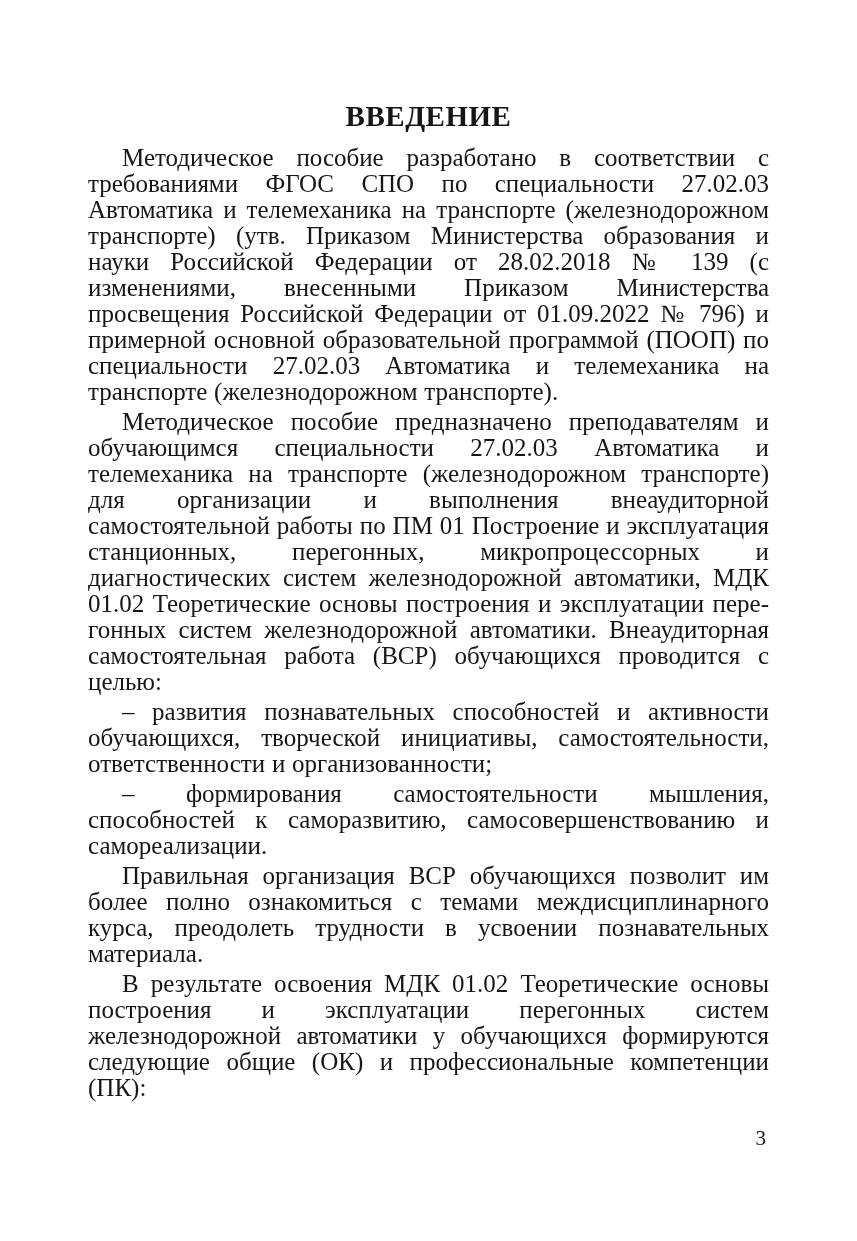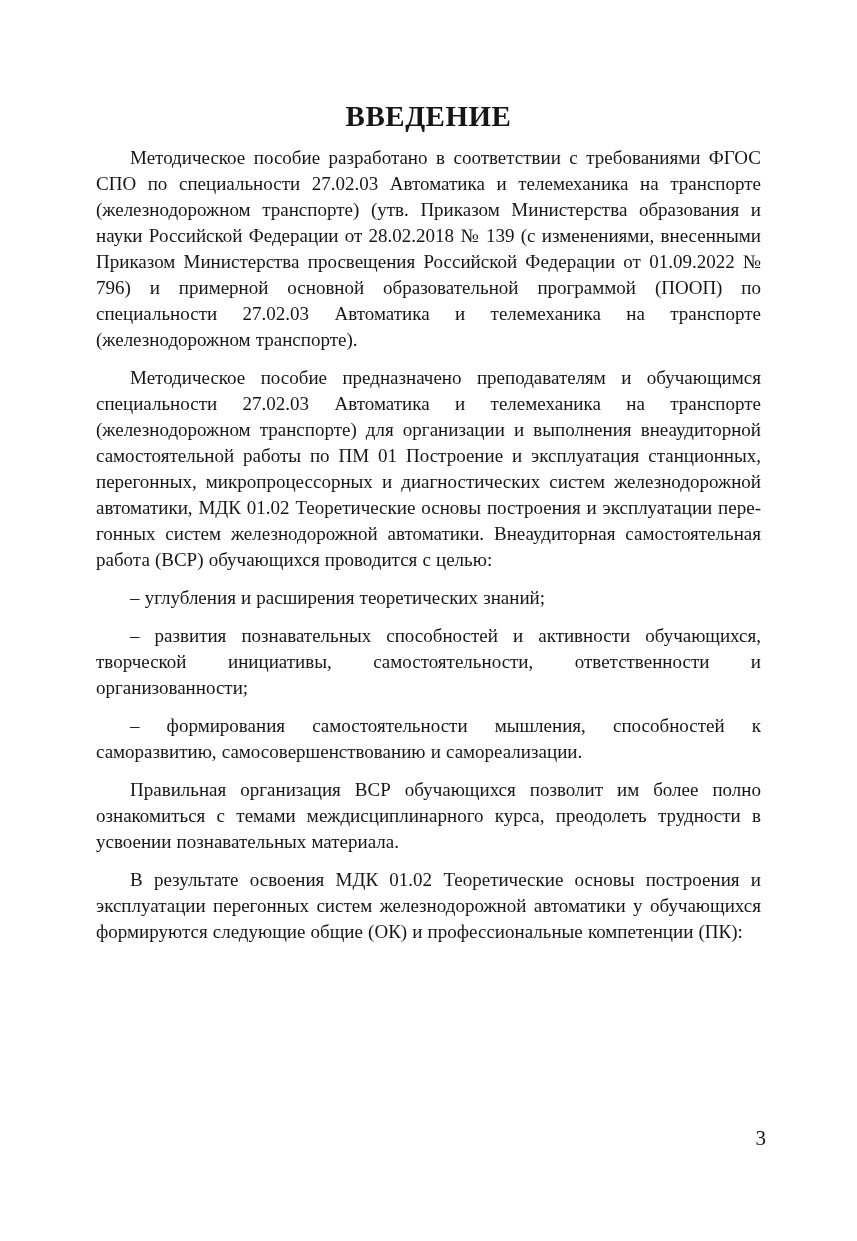--- a/index.html
+++ b/index.html
@@ -24,22 +24,22 @@
   }
   .page-title {
     font-size: 29px;
     line-height: 32px;
     font-weight: 700;
     text-align: center;
     letter-spacing: 0.5px;
     margin: 0 0 13px 0;
   }
   .body-text p {
-    margin: 12px;
-    font-size: 19px;
+    margin: 4px;
+    font-size: 25px;
     line-height: 26px;
     text-align: justify;
     text-indent: 34px;
     word-spacing: 0.02em;
   }
   .page-number {
     position: absolute;
     top: 1126px;
     right: 91px;
     font-size: 21px;
@@ -49,21 +49,20 @@
 </head>
 <body>
 
 <div class="page">
 
   <h1 class="page-title">ВВЕДЕНИЕ</h1>
 
   <div class="body-text">
     <p>Методическое пособие разработано в соответствии с требова­ниями ФГОС СПО по специальности 27.02.03 Автоматика и теле­механика на транспорте (железнодорожном транспорте) (утв. При­казом Министерства образования и науки Российской Федерации от 28.02.2018 № 139 (с изменениями, внесенными Приказом Мини­стерства просвещения Российской Федерации от 01.09.2022 № 796) и примерной основной образовательной программой (ПООП) по специальности 27.02.03 Автоматика и телемеханика на транспорте (железнодорожном транспорте).</p>
     <p>Методическое пособие предназначено преподавателям и обучающимся специальности 27.02.03 Автоматика и телемеханика на транспорте (железнодорожном транспорте) для организации и вы­полнения внеаудиторной самостоятельной работы по ПМ 01 Постро­ение и эксплуатация станционных, перегонных, микропроцессор­ных и диагностических систем железнодорожной автоматики, МДК 01.02 Теоретические основы построения и эксплуатации пере­гонных систем железнодорожной автоматики. Внеаудиторная само­стоятельная работа (ВСР) обучающихся проводится с целью:</p>
-    <p>– углубления и расширения теоретических знаний;</p>
     <p>– развития познавательных способностей и активности обучаю­щихся, творческой инициативы, самостоятельности, ответственно­сти и организованности;</p>
     <p>– формирования самостоятельности мышления, способностей к саморазвитию, самосовершенствованию и самореализации.</p>
     <p>Правильная организация ВСР обучающихся позволит им более полно ознакомиться с темами междисциплинарного курса, преодо­леть трудности в усвоении познавательных материала.</p>
     <p>В результате освоения МДК 01.02 Теоретические основы построе­ния и эксплуатации перегонных систем железнодорожной автомати­ки у обучающихся формируются следующие общие (ОК) и профес­сиональные компетенции (ПК):</p>
   </div>
 
   <div class="page-number">3</div>
 
 </div>
 

